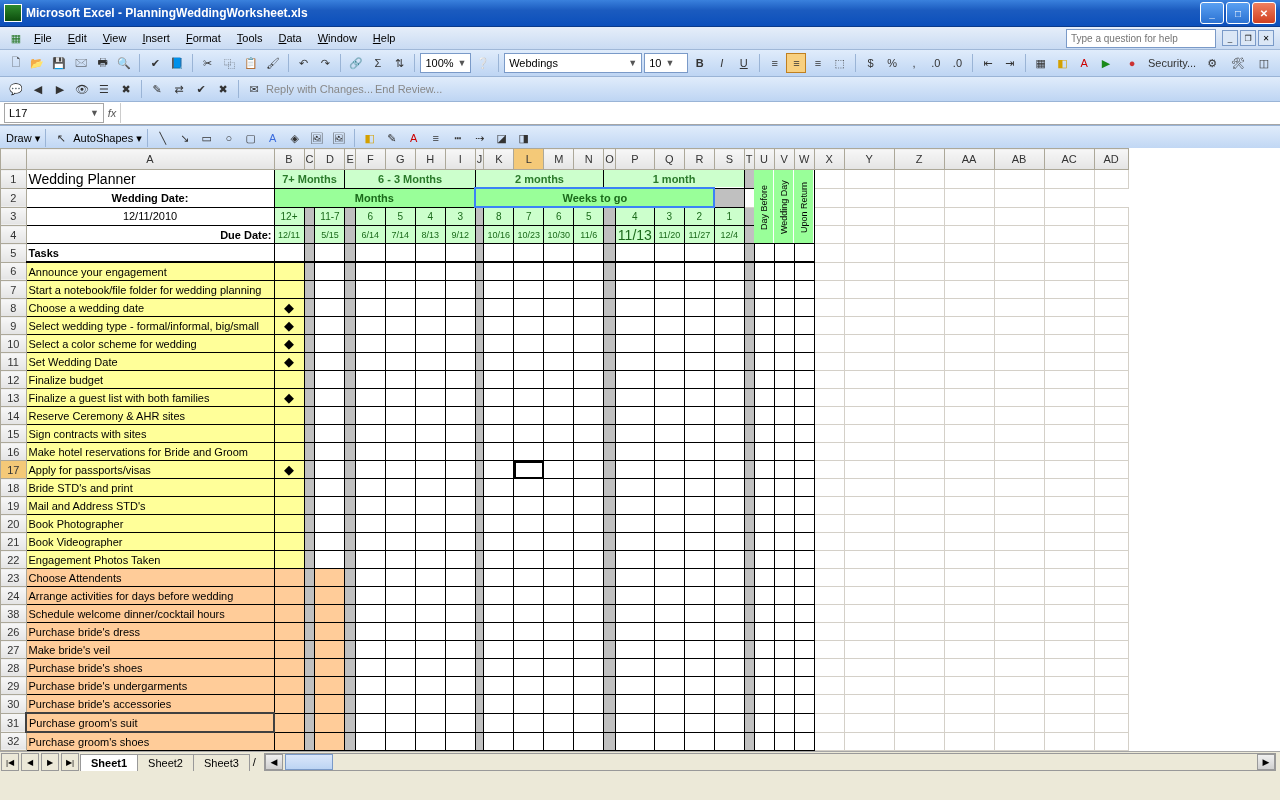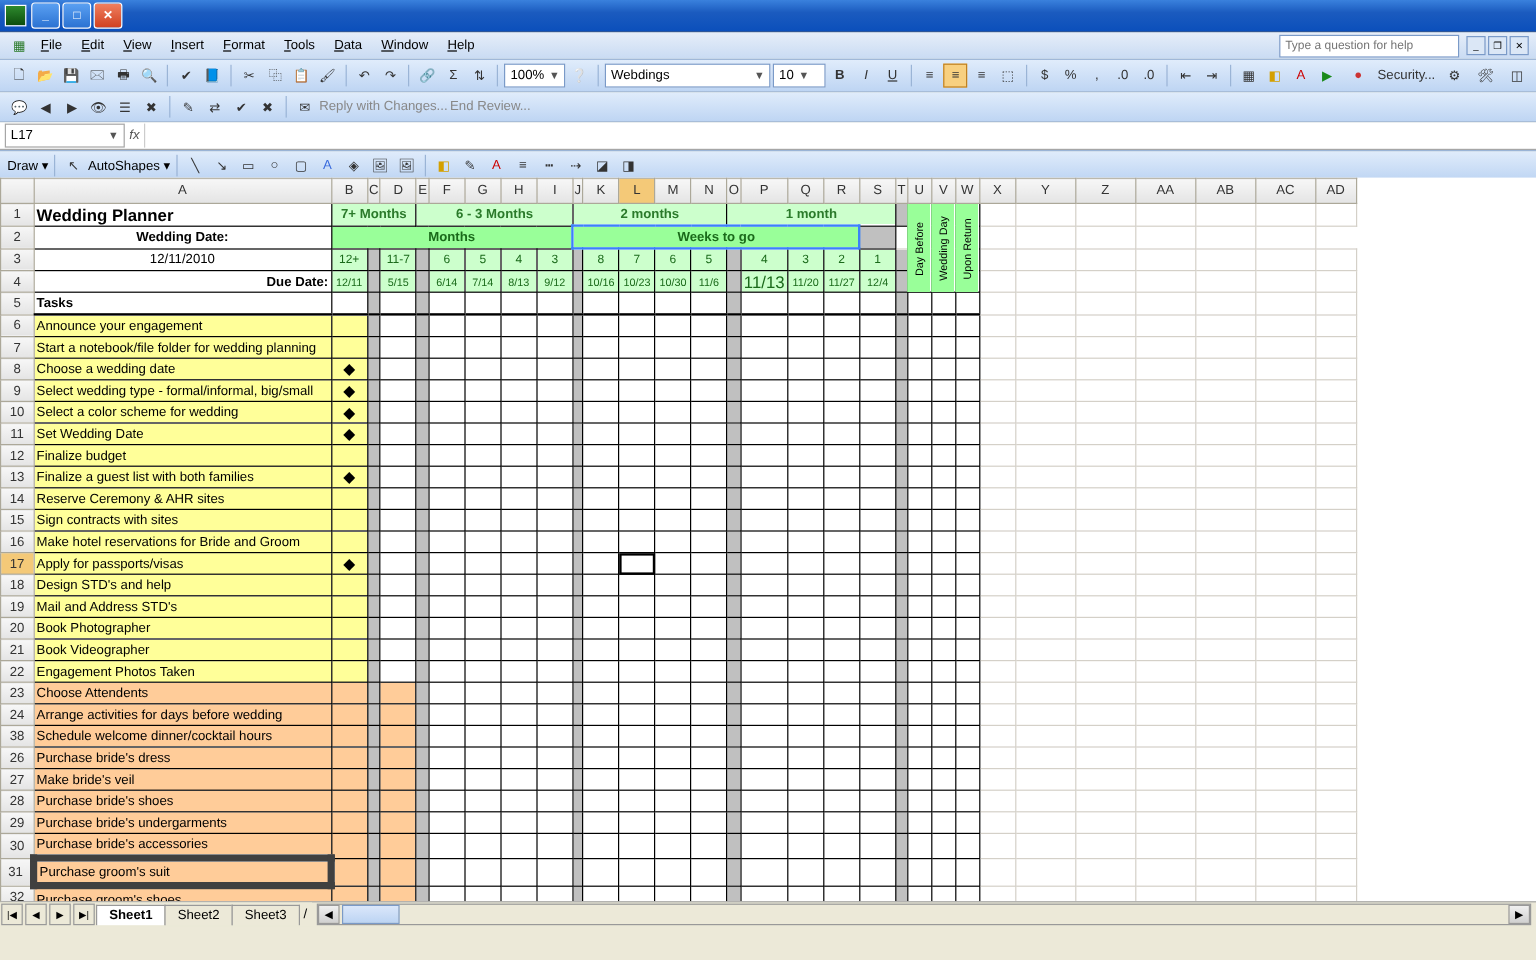--- a/index.html
+++ b/index.html
@@ -40,40 +40,41 @@
   .yellow{background:#ffff99}
   .peach{background:#ffcc99}
   .lgreen{background:#ccffcc}
   .mgreen{background:#99ff99}
   .dgrey{background:#c0c0c0}
   .mark{text-align:center;font-size:13px}
   .rowhdr-sel{background:#f4c978!important}
   .tac{text-align:center}
   .tar{text-align:right}
   .bold{font-weight:bold}
-  .big{font-size:14px;font-weight:bold}
+  .big{font-size:14px;font-weight:normal}
   .vtxt{writing-mode:vertical-rl;transform:rotate(180deg);text-align:center;font-size:9px;padding:2px 0}
   .cursor-cell{outline:2px solid #000;outline-offset:-2px}
   .scroll-h{position:absolute;bottom:28px;left:0;right:0;height:20px;background:#ece9d8;display:flex;align-items:center;border-top:1px solid #a6a6a6}
   .sheet-tabs{display:flex;align-items:center;height:100%;background:#ece9d8}
   .stnav{width:16px;height:16px;border:1px solid #999;background:#ece9d8;display:flex;align-items:center;justify-content:center;font-size:8px;margin:0 1px}
   .stab{padding:2px 10px;border:1px solid #999;border-bottom:none;background:#ece9d8;margin-right:-1px;font-size:11px}
   .stab.active{background:#fff;font-weight:bold}
   .hscrl{flex:1;height:16px;background:#ece9d8;border:1px solid #999;margin:0 4px;display:flex}
   .hscrl .btn{width:16px;background:linear-gradient(#f0f0f0,#d0d0d0);border:1px solid #999;display:flex;align-items:center;justify-content:center;font-size:9px}
   .hscrl .thumb{width:46px;background:linear-gradient(#dbe7fa,#bcd4f3);border:1px solid #7a9ac8;margin-left:2px}
   .drawbar{height:24px;background:linear-gradient(#e0ecfb,#bed5f3);border-top:1px solid #9ab4d6;display:flex;align-items:center;padding:0 6px;gap:2px;font-size:11px}
   .status{height:20px;background:#ece9d8;border-top:1px solid #aca899;padding:1px 6px;font-size:11px;color:#333}
   .secbar{display:flex;align-items:center;gap:6px;margin-left:auto;font-size:11px}
 </style>
 </head>
 <body>
 
 <div class="titlebar">
   <div class="icon"></div>
+  <div class="title">Microsoft Excel - PlanningWeddingWorksheet.xls</div>
   <div class="winbtns">
     <div class="winbtn min">_</div>
     <div class="winbtn max">□</div>
     <div class="winbtn close">✕</div>
   </div>
 </div>
 
 <div class="menubar">
   <div class="tb" style="color:#2a7a2a">▦</div>
   <div id="menus" style="display: flex; justify-content: space-between;">
@@ -780,21 +781,21 @@
           <td></td>
           <td></td>
           <td></td>
           <td></td>
           <td></td>
           <td></td>
           <td></td>
         </tr>
         <tr>
           <td class="rh">18</td>
-          <td class="yellow" style="border:1px solid #000">Design STD's and help</td>
+          <td class="yellow" style="border:1px solid #000">Bride STD's and print</td>
           <td class="yellow mark" style="border:1px solid #000"></td>
           <td class="dgrey mark" style="border:1px solid #000"></td>
           <td class=" mark" style="border:1px solid #000"></td>
           <td class="dgrey mark" style="border:1px solid #000"></td>
           <td class=" mark" style="border:1px solid #000"></td>
           <td class=" mark" style="border:1px solid #000"></td>
           <td class=" mark" style="border:1px solid #000"></td>
           <td class=" mark" style="border:1px solid #000"></td>
           <td class="dgrey mark" style="border:1px solid #000"></td>
           <td class=" mark" style="border:1px solid #000"></td>
@@ -1209,21 +1210,21 @@
           <td></td>
           <td></td>
           <td></td>
           <td></td>
           <td></td>
           <td></td>
           <td></td>
         </tr>
         <tr>
           <td class="rh">31</td>
-          <td class="peach" style="border:6px solid #404040">Purchase groom's suit</td>
+          <td class="peach" style="border:2px solid #404040">Purchase groom's suit</td>
           <td class="peach mark" style="border:1px solid #000"></td>
           <td class="dgrey mark" style="border:1px solid #000"></td>
           <td class="peach mark" style="border:1px solid #000"></td>
           <td class="dgrey mark" style="border:1px solid #000"></td>
           <td class=" mark" style="border:1px solid #000"></td>
           <td class=" mark" style="border:1px solid #000"></td>
           <td class=" mark" style="border:1px solid #000"></td>
           <td class=" mark" style="border:1px solid #000"></td>
           <td class="dgrey mark" style="border:1px solid #000"></td>
           <td class=" mark" style="border:1px solid #000"></td>

